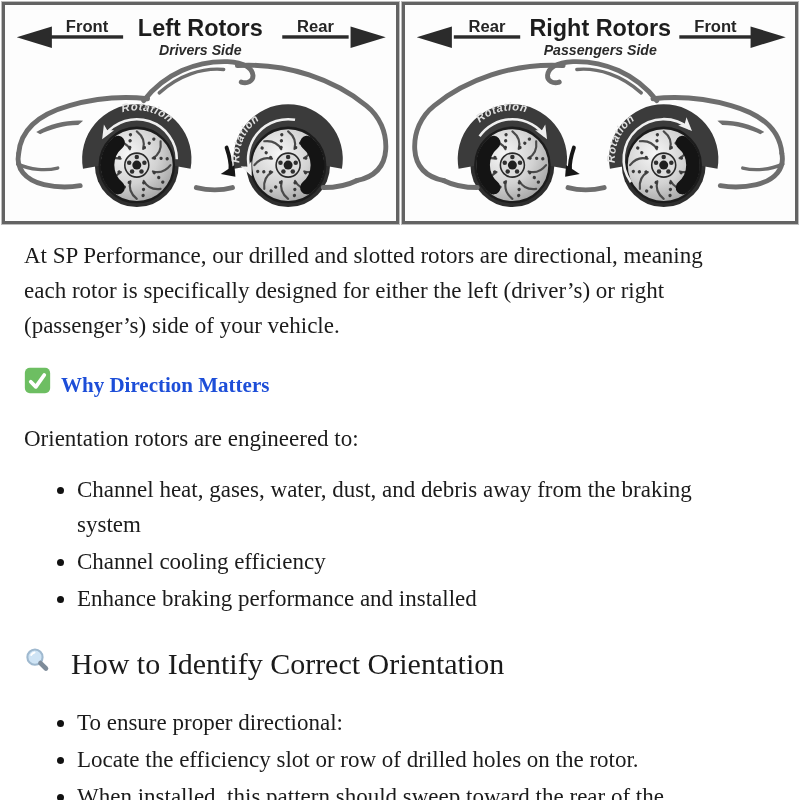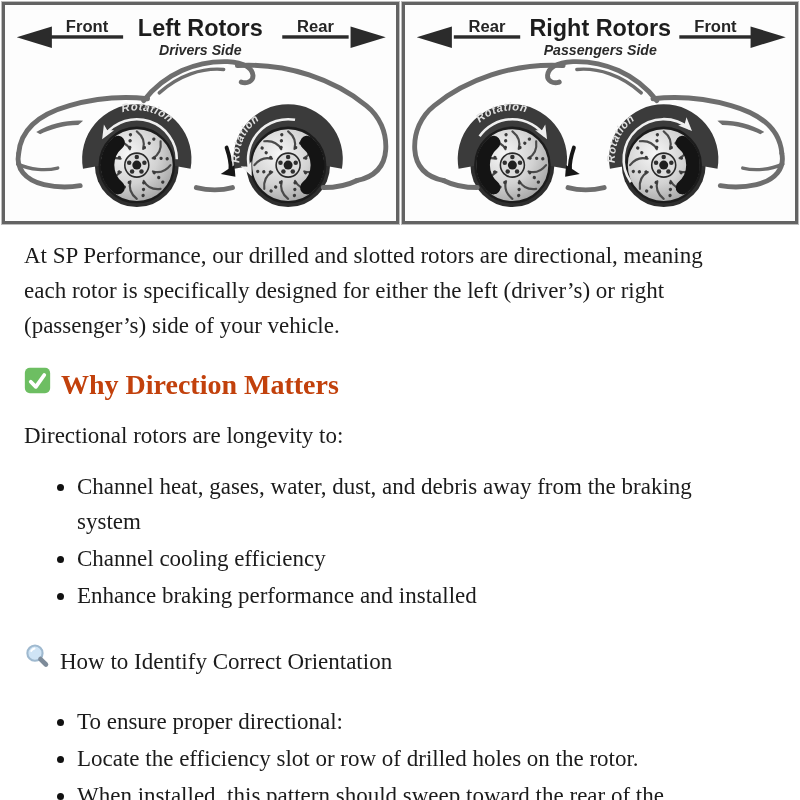--- a/index.html
+++ b/index.html
@@ -12,22 +12,22 @@
 
   .ttl { font:bold 24px "Liberation Sans",sans-serif; fill:#1d1d1d; }
   .sub { font:bold italic 14.5px "Liberation Sans",sans-serif; fill:#2a2a2a; }
   .dir { font:bold 17px "Liberation Sans",sans-serif; fill:#252525; }
   .rot { font:bold italic 11.5px "Liberation Sans",sans-serif; fill:#e2e2e2; letter-spacing:0.6px; }
 
   
   .content { margin:0 24px; max-width:714px; font-size:23px; line-height:35px; }
   .content p { margin:12px 0 18px; }
   .content p.lead { margin:16px 0 16px; }
-  h2.sec { font-size:28px; font-weight:bold; margin:24px 0 14px; display:flex; align-items:center; gap:10px; color:#c2410c; }
-  h3.sec { font-size:23px; font-weight:normal; margin:30px 0 24px; display:flex; align-items:center; gap:9px; color:#1b1b1b; }
+  h2.sec { font-size:21px; font-weight:bold; margin:24px 0 14px; display:flex; align-items:center; gap:10px; color:#1d4ed8; }
+  h3.sec { font-size:30px; font-weight:normal; margin:30px 0 24px; display:flex; align-items:center; gap:20px; color:#1b1b1b; }
   ul { margin:16px 0 24px; padding-left:41px; }
   li { margin:2px 12px; }
   li::marker { color:#111; }
   .emoji { flex:0 0 auto; display:inline-block; }
 </style>
 </head>
 <body>
 
 <svg width="0" height="0" style="position:absolute" aria-hidden="true">
   <defs>
@@ -159,21 +159,21 @@
   <h2 class="sec">
     <span class="emoji">
       <svg viewBox="0 0 32 32" width="27" height="27">
         <rect x="1" y="1" width="30" height="30" rx="6" fill="#6dbe62"></rect>
         <path d="M 8 17.5 L 14 23.5 L 24 9.5" stroke="#ffffff" stroke-width="4.5" fill="none" stroke-linecap="round" stroke-linejoin="round"></path>
       </svg>
     </span>
     <span>Why Direction Matters</span>
   </h2>
 
-  <p class="lead">Directional rotors are longevity to:</p>
+  <p class="lead">Orientation rotors are engineered to:</p>
 
   <ul>
     <li>Channel heat, gases, water, dust, and debris away from the braking system</li>
     <li>Channel cooling efficiency</li>
     <li>Enhance braking performance and installed</li>
   </ul>
 
   <h3 class="sec">
     <span class="emoji">
       <svg viewBox="0 0 32 32" width="27" height="27">

